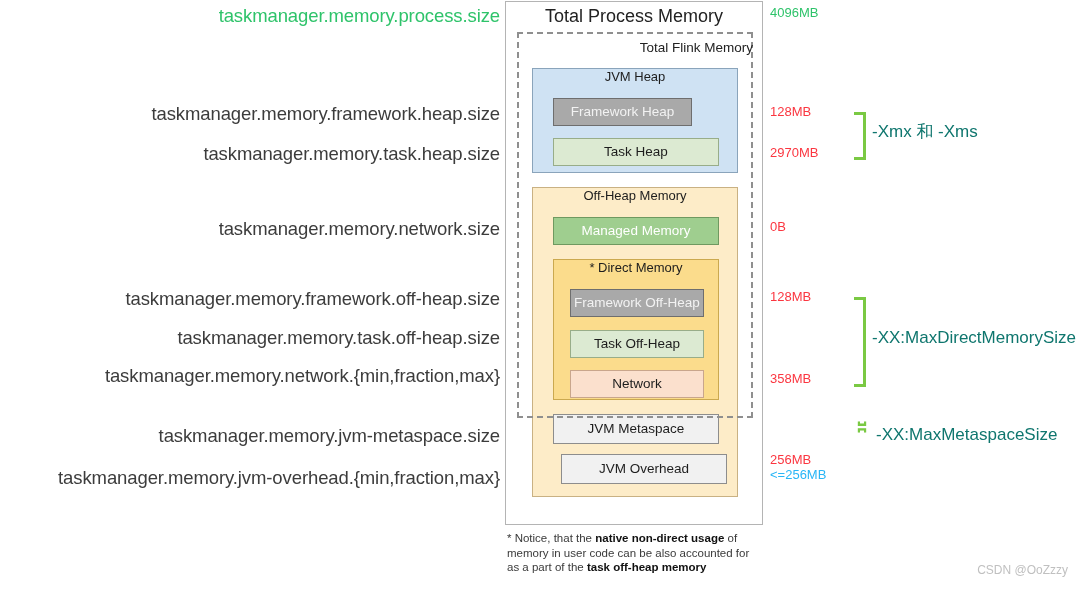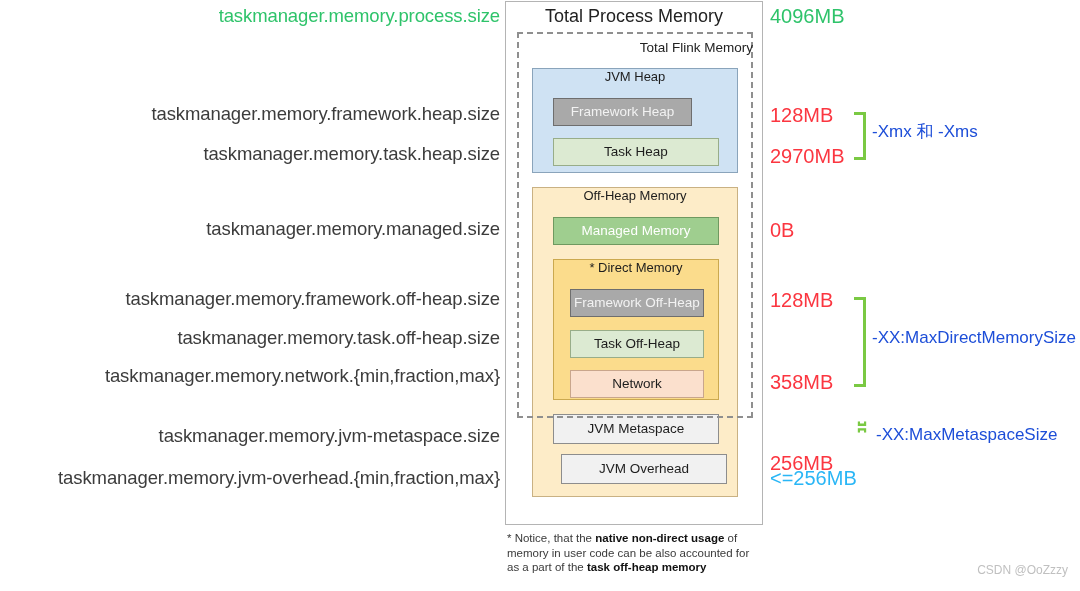--- a/index.html
+++ b/index.html
@@ -151,32 +151,32 @@
   #right-col {
     position: absolute;
     left: 770px;
     top: 0;
     width: 310px;
     height: 591px;
   }
   .val {
     position: absolute;
     white-space: nowrap;
-    font-size: 20px;
+    font-size: 13px;
     font-weight: normal;
   }
   .val.red   { color: #fb3640; }
   .val.green { color: #2ec36a; }
   .val.cyan  { color: #29b6f6; }
 
   .note {
     position: absolute;
     white-space: nowrap;
     font-size: 17px;
-    color: #1d4ed8;
+    color: #0f766e;
   }
 
   .bracket {
     position: absolute;
     border: 3px solid #7ac943;
     border-left: none;
     box-sizing: border-box;
     width: 12px;
   }
   .bracket-sm {
@@ -196,21 +196,21 @@
     white-space: nowrap;
   }
 </style>
 </head>
 <body>
 
 <div id="left-col">
   <div class="left-label green" style="top:5px;">taskmanager.memory.process.size</div>
   <div class="left-label" style="top:103px;">taskmanager.memory.framework.heap.size</div>
   <div class="left-label" style="top:143px;">taskmanager.memory.task.heap.size</div>
-  <div class="left-label" style="top:218px;">taskmanager.memory.managed.size</div>
+  <div class="left-label" style="top:218px;">taskmanager.memory.network.size</div>
   <div class="left-label" style="top:288px;">taskmanager.memory.framework.off-heap.size</div>
   <div class="left-label" style="top:327px;">taskmanager.memory.task.off-heap.size</div>
   <div class="left-label" style="top:365px;">taskmanager.memory.network.{min,fraction,max}</div>
   <div class="left-label" style="top:425px;">taskmanager.memory.jvm-metaspace.size</div>
   <div class="left-label" style="top:467px;">taskmanager.memory.jvm-overhead.{min,fraction,max}</div>
 </div>
 
 <div id="diagram">
 
   <div class="outer-title">Total Process Memory</div>

